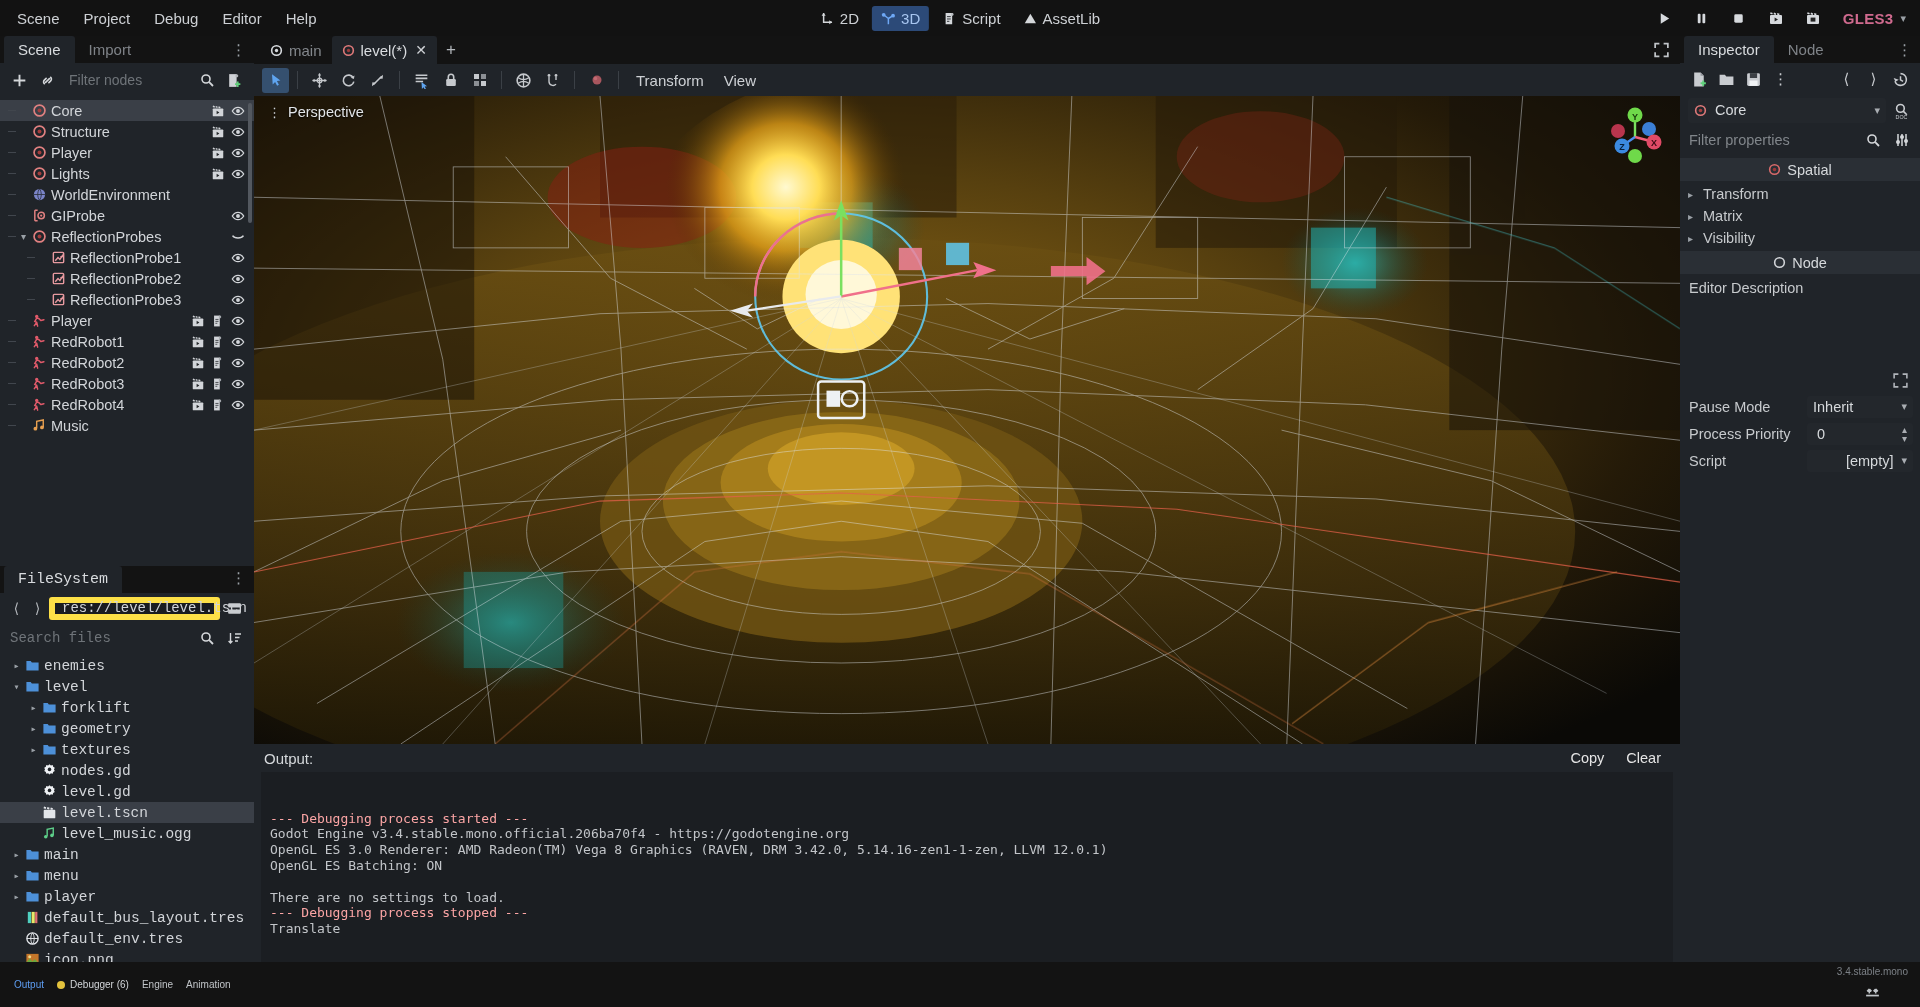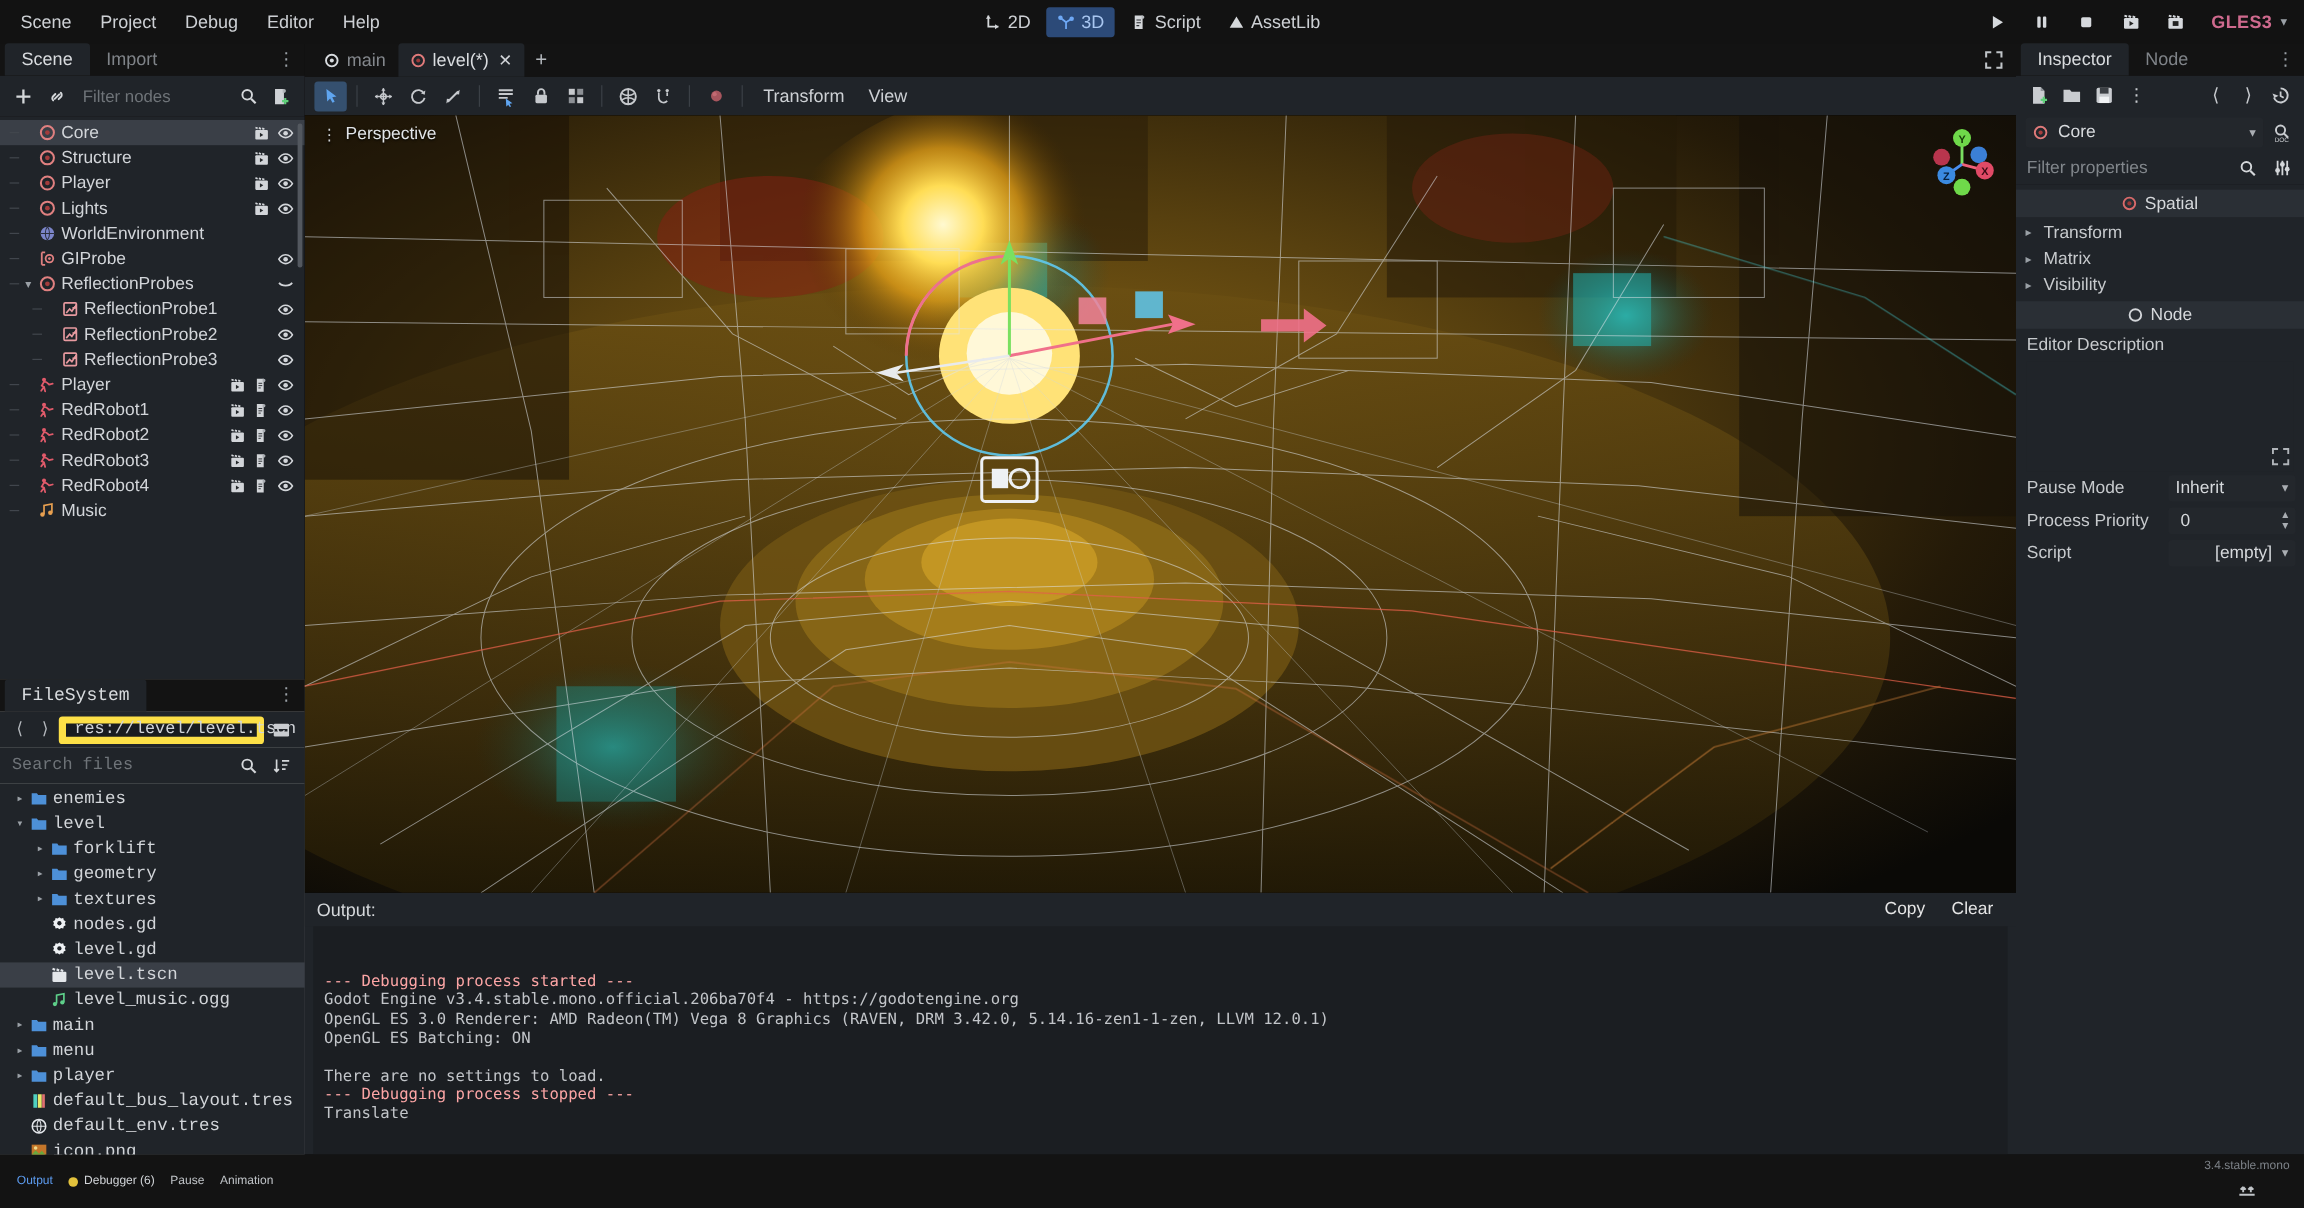--- a/index.html
+++ b/index.html
@@ -1403,21 +1403,21 @@
   <div class="statusbar">
     <div class="sb-left">
       <div class="sb-tab active">
         <span>Output</span>
       </div>
       <div class="sb-tab">
         <span class="dot-y"></span>
         <span style="color:#d2d5d9">Debugger (6)</span>
       </div>
       <div class="sb-tab">
-        <span style="color:#c0c4c8">Pause</span>
+        <span style="color:#c0c4c8">Engine</span>
       </div>
       <div class="sb-tab">
         <span style="color:#c0c4c8">Animation</span>
       </div>
     </div>
     <div class="sb-right">
       <span>3.4.stable.mono</span>
       <span>
         <svg width="17" height="17" viewBox="0 0 16 16">
             <path d="M2 9h12" stroke="#c0c4c8" stroke-width="1.6"></path>

